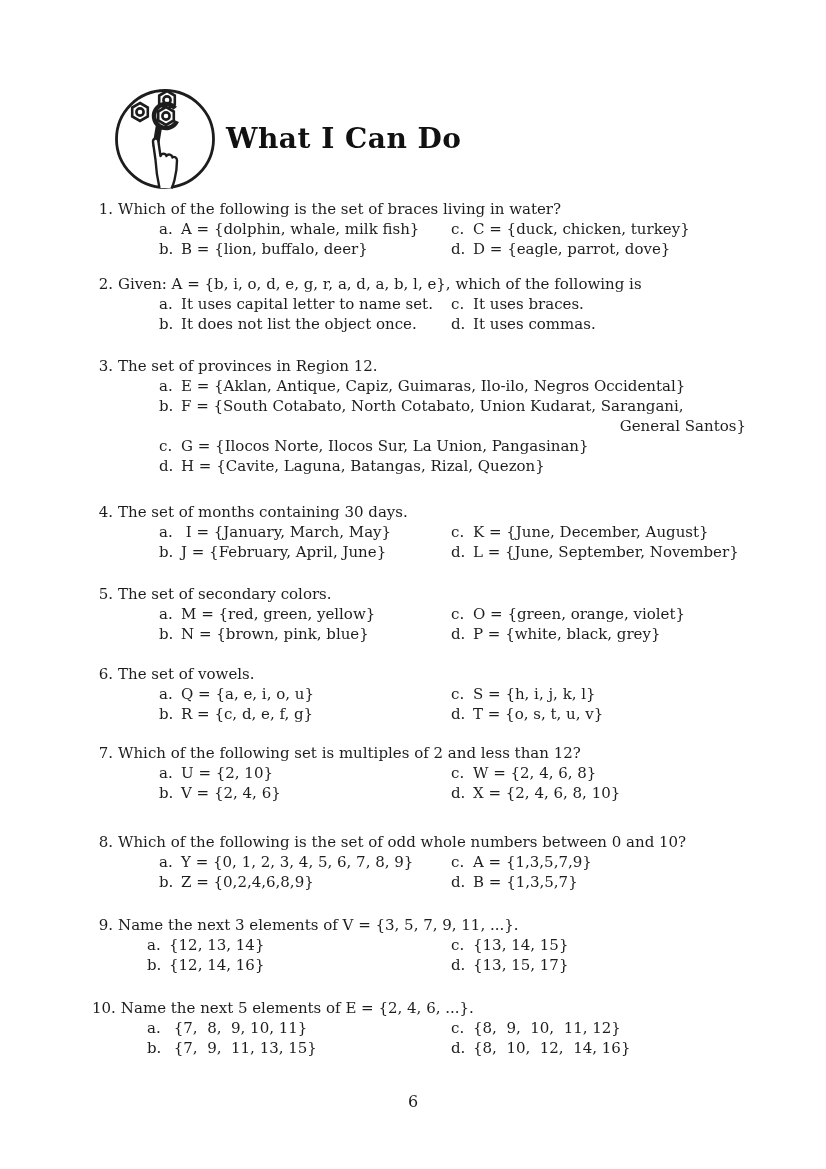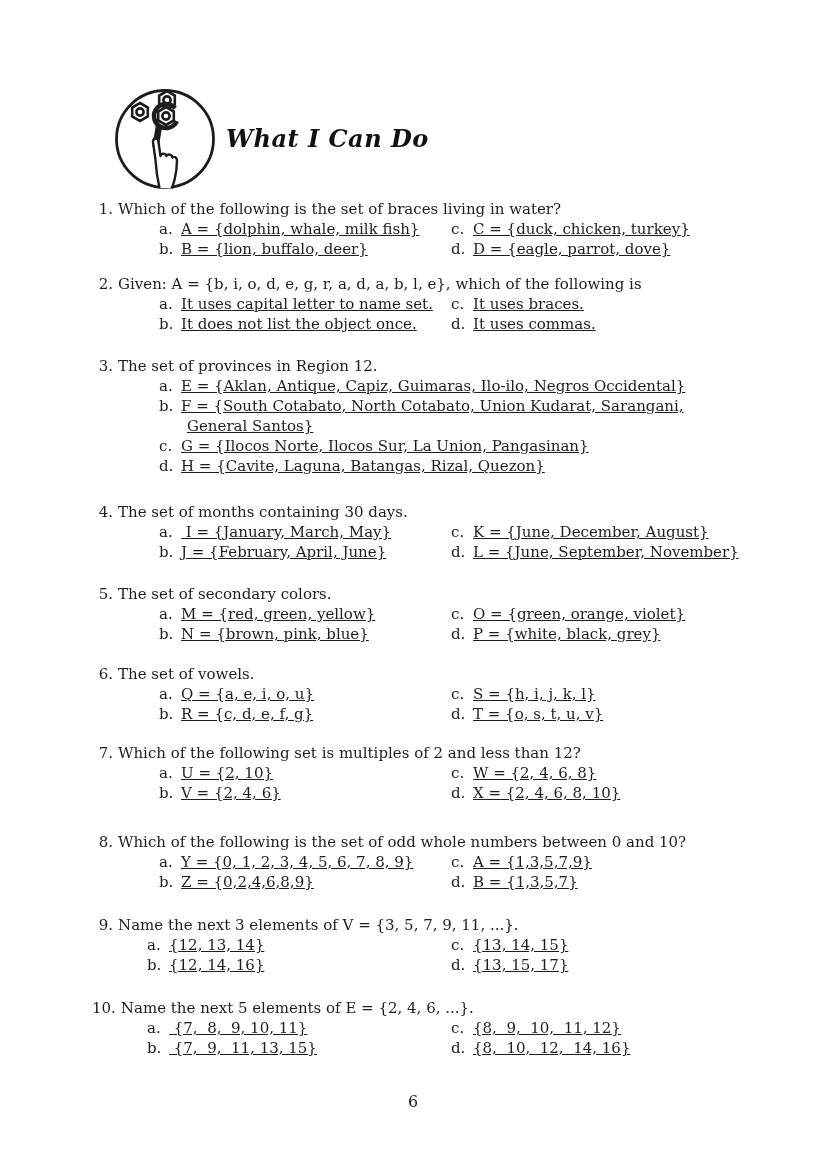--- a/index.html
+++ b/index.html
@@ -8,38 +8,38 @@
     width:826px;height:1169px;
     background:#ffffff;
     font-family:"DejaVu Serif", serif;
     font-size:15px;line-height:20px;color:#1d1d1d;
     overflow:hidden;
   }
   .header{padding:87px 0 0 113px;display:flex;align-items:center;gap:9px;}
   .badge{flex:0 0 auto;}
   .title{
     margin:0;font-family:"DejaVu Serif", serif;
-    font-size:24px;font-weight:bold;font-style:italic;
+    font-size:28px;font-weight:bold;
     color:#111;letter-spacing:.5px;
   }
   .questions{margin-top:8px;padding:0 80px 0 92px;}
   .q{margin-bottom:21px;}
   .q-line{display:flex;}
   .q-num{flex:0 0 26px;text-align:right;padding-right:5px;box-sizing:border-box;white-space:pre;}
   .q-text{flex:1 1 auto;min-width:0;}
   .q-text > div{white-space:pre;}
   .opts{margin-top:0;}
   .opts.w1{display:grid;grid-auto-flow:column;grid-template-rows:auto auto;justify-content:start;margin-left:67px;grid-template-columns:292px auto;}
   .opts.w2{display:grid;grid-auto-flow:column;grid-template-rows:auto auto;justify-content:start;margin-left:55px;grid-template-columns:304px auto;}
   .opts.stack{display:block;margin-left:67px;}
   .opt{display:flex;}
   .opt-label{flex:0 0 22px;white-space:pre;}
-  .opt-text{flex:1 1 auto;min-width:0;text-decoration:underline;}
+  .opt-text{flex:1 1 auto;min-width:0;}
   .opt-text > div{white-space:pre;}
-  .opt-text > div.cont{padding-left:6px;}
+  .opt-text > div.cont{padding-left:6px;text-align:right;}
   .page-number{position:absolute;left:0;right:0;top:1092px;text-align:center;font-size:16px;color:#1d1d1d;}
 </style>
 </head>
 <body>
 
 <div class="page">
 
   <div class="header">
     <svg class="badge" width="104" height="104" viewBox="0 0 104 104" aria-hidden="true">
       <circle cx="52" cy="52" r="48.5" fill="#ffffff" stroke="#1d1d1d" stroke-width="2.8"></circle>

